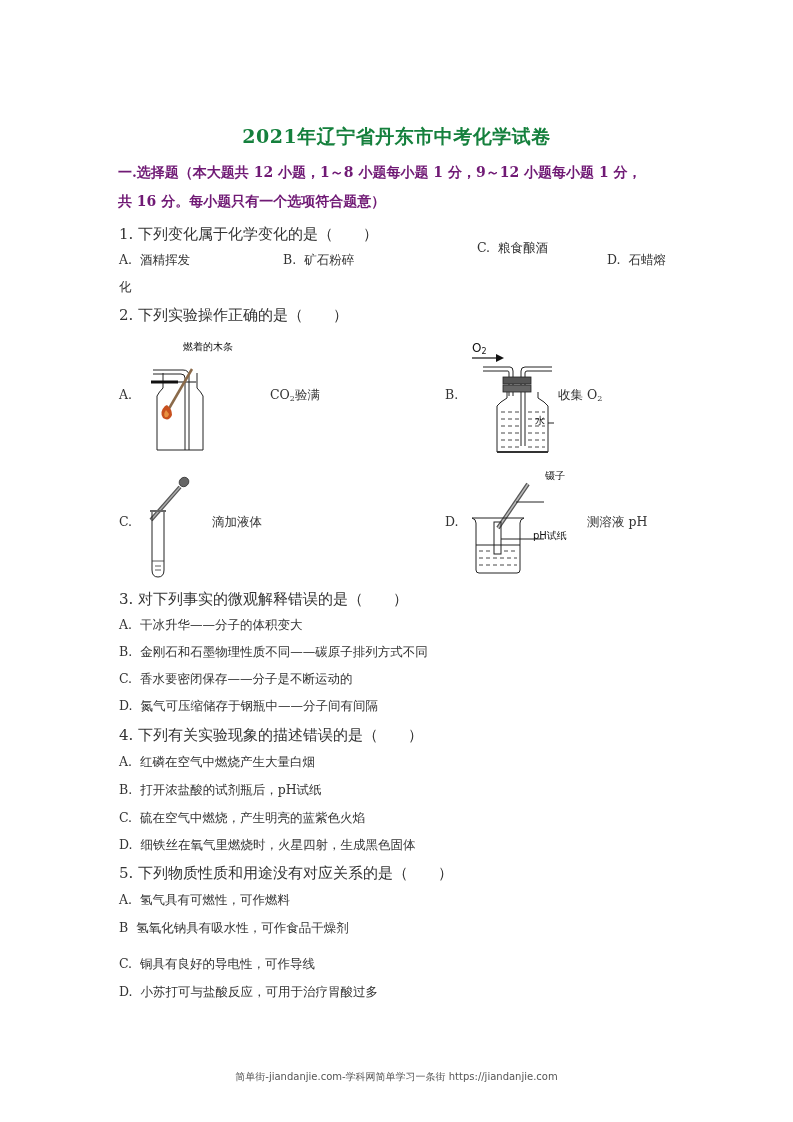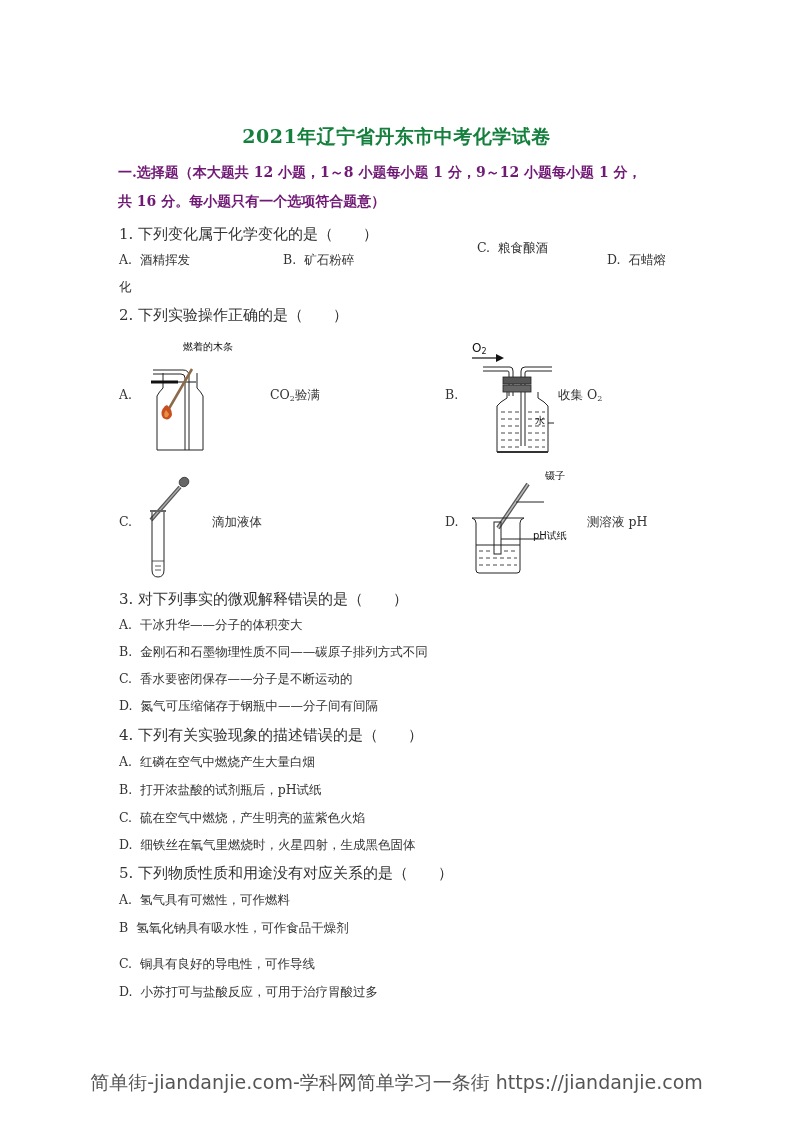--- a/index.html
+++ b/index.html
@@ -20,21 +20,21 @@
   .line { font-size: 15px; color: #333; }
   .opt { font-size: 12.5px; color: #333; }
   .sub { font-size: 8px; vertical-align: -2px; }
 
   .fig-label { font-family: "DejaVu Sans", "Liberation Sans", sans-serif; font-size: 10px; color: #111; }
   .fig-small { font-family: "DejaVu Sans", "Liberation Sans", sans-serif; font-size: 12px; color: #111; }
 
   .footer {
     left: 0; width: 793px; top: 1070px; text-align: center;
     font-family: "DejaVu Sans", "Liberation Sans", sans-serif;
-    font-size: 19px; color: #555;
+    font-size: 10px; color: #555;
   }
   svg { position: absolute; overflow: visible; }
 </style>
 </head>
 <body>
 
 <div class="abs title">2021年辽宁省丹东市中考化学试卷</div>
 
 <div class="abs section-head" style="top:164px;">一.选择题（本大题共 12 小题，1～8 小题每小题 1 分，9～12 小题每小题 1 分，</div>
 <div class="abs section-head" style="top:193px;">共 16 分。每小题只有一个选项符合题意）</div>

